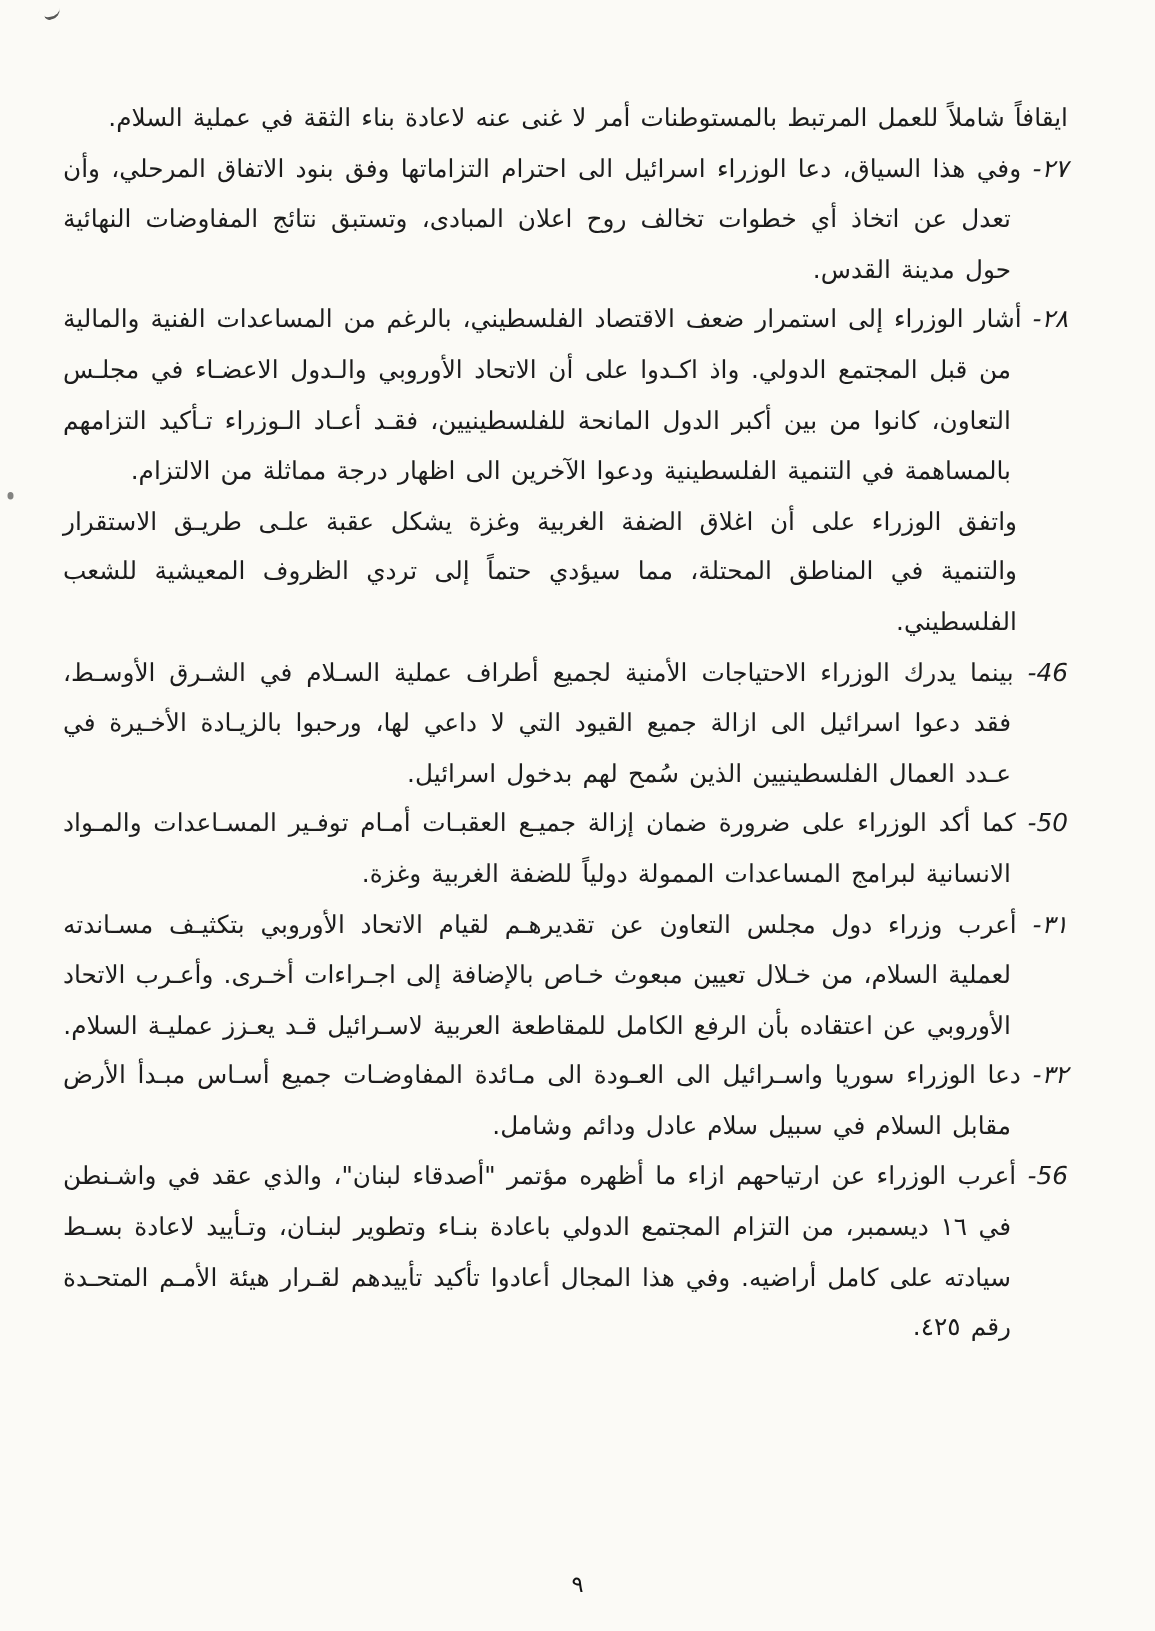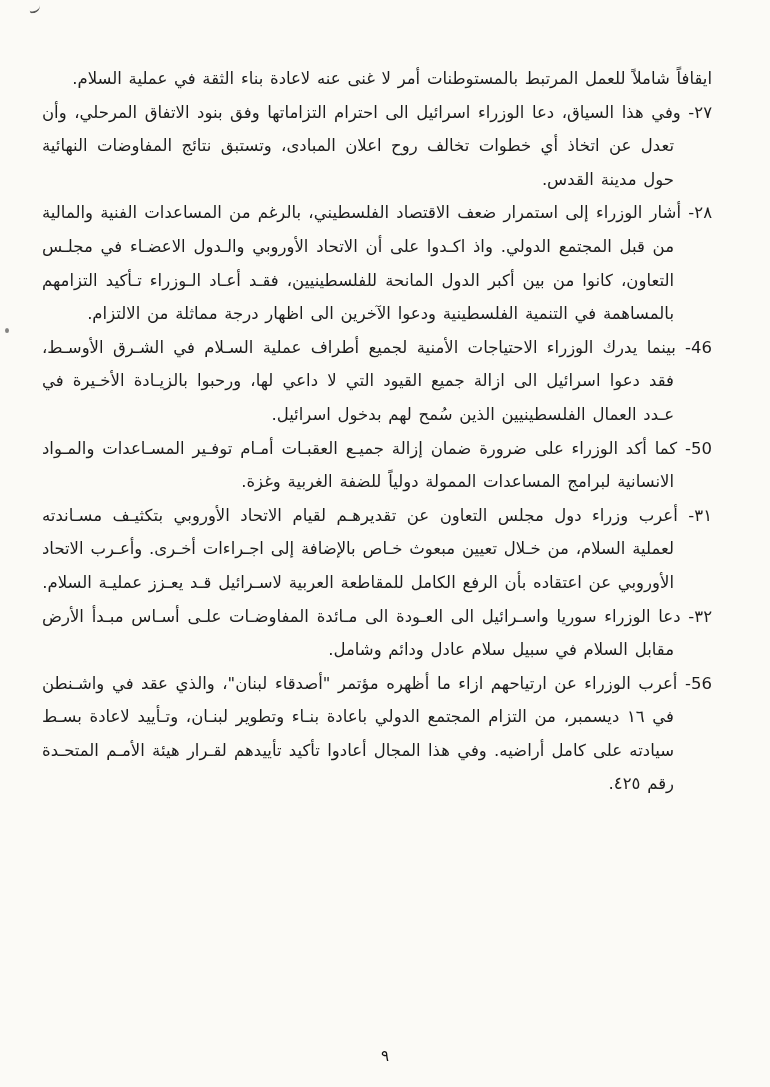--- a/index.html
+++ b/index.html
@@ -34,20 +34,21 @@
   
   .block.sub {
     padding-right: 34px;
   }
   .block.last {
     margin-top: 7px;
   }
   .num {
     letter-spacing: 1px;
     white-space: nowrap;
+    font-style: italic;
   }
   .pagenum {
     position: absolute;
     bottom: 22px;
     left: 0;
     right: 0;
     text-align: center;
     font-size: 15px;
     color: #111;
   }
@@ -81,27 +82,28 @@
 <div class="artifact-edge"></div>
 
 <div class="page">
 
   <p class="block"><span>ايقافاً شاملاً للعمل المرتبط بالمستوطنات أمر لا غنى عنه لاعادة بناء الثقة في عملية السلام.</span></p>
 
   <p class="block numbered"><span class="num">٢٧-</span> <span>وفي هذا السياق، دعا الوزراء اسرائيل الى احترام التزاماتها وفق بنود الاتفاق المرحلي، وأن تعدل عن اتخاذ أي خطوات تخالف روح اعلان المبادى، وتستبق نتائج المفاوضات النهائية حول مدينة القدس.</span></p>
 
   <p class="block numbered"><span class="num">٢٨-</span> <span>أشار الوزراء إلى استمرار ضعف الاقتصاد الفلسطيني، بالرغم من المساعدات الفنية والمالية من قبل المجتمع الدولي. واذ اكـدوا على أن الاتحاد الأوروبي والـدول الاعضـاء في مجلـس التعاون، كانوا من بين أكبر الدول المانحة للفلسطينيين، فقـد أعـاد الـوزراء تـأكيد التزامهم بالمساهمة في التنمية الفلسطينية ودعوا الآخرين الى اظهار درجة مماثلة من الالتزام.</span></p>
 
+  <p class="block sub"><span>واتفق الوزراء على أن اغلاق الضفة الغربية وغزة يشكل عقبة علـى طريـق الاستقرار والتنمية في المناطق المحتلة، مما سيؤدي حتماً إلى تردي الظروف المعيشية للشعب الفلسطيني.</span></p>
 
   <p class="block numbered"><span class="num">46-</span> <span>بينما يدرك الوزراء الاحتياجات الأمنية لجميع أطراف عملية السـلام في الشـرق الأوسـط، فقد دعوا اسرائيل الى ازالة جميع القيود التي لا داعي لها، ورحبوا بالزيـادة الأخـيرة في عـدد العمال الفلسطينيين الذين سُمح لهم بدخول اسرائيل.</span></p>
 
   <p class="block numbered"><span class="num">50-</span> <span>كما أكد الوزراء على ضرورة ضمان إزالة جميـع العقبـات أمـام توفـير المسـاعدات والمـواد الانسانية لبرامج المساعدات الممولة دولياً للضفة الغربية وغزة.</span></p>
 
   <p class="block numbered"><span class="num">٣١-</span> <span>أعرب وزراء دول مجلس التعاون عن تقديرهـم لقيام الاتحاد الأوروبي بتكثيـف مسـاندته لعملية السلام، من خـلال تعيين مبعوث خـاص بالإضافة إلى اجـراءات أخـرى. وأعـرب الاتحاد الأوروبي عن اعتقاده بأن الرفع الكامل للمقاطعة العربية لاسـرائيل قـد يعـزز عمليـة السلام.</span></p>
 
-  <p class="block numbered"><span class="num">٣٢-</span> <span>دعا الوزراء سوريا واسـرائيل الى العـودة الى مـائدة المفاوضـات علـى أسـاس مبـدأ الأرض مقابل السلام في سبيل سلام عادل ودائم وشامل.</span></p>
+  <p class="block numbered"><span class="num">٣٢-</span> <span>دعا الوزراء سوريا واسـرائيل الى العـودة الى مـائدة المفاوضـات جميع أسـاس مبـدأ الأرض مقابل السلام في سبيل سلام عادل ودائم وشامل.</span></p>
 
   <p class="block numbered"><span class="num">56-</span> <span>أعرب الوزراء عن ارتياحهم ازاء ما أظهره مؤتمر "أصدقاء لبنان"، والذي عقد في واشـنطن في ١٦ ديسمبر، من التزام المجتمع الدولي باعادة بنـاء وتطوير لبنـان، وتـأييد لاعادة بسـط سيادته على كامل أراضيه. وفي هذا المجال أعادوا تأكيد تأييدهم لقـرار هيئة الأمـم المتحـدة رقم ٤٢٥.</span></p>
 
 
 </div>
 
 <div class="pagenum">٩</div>
 
 </body></html>

